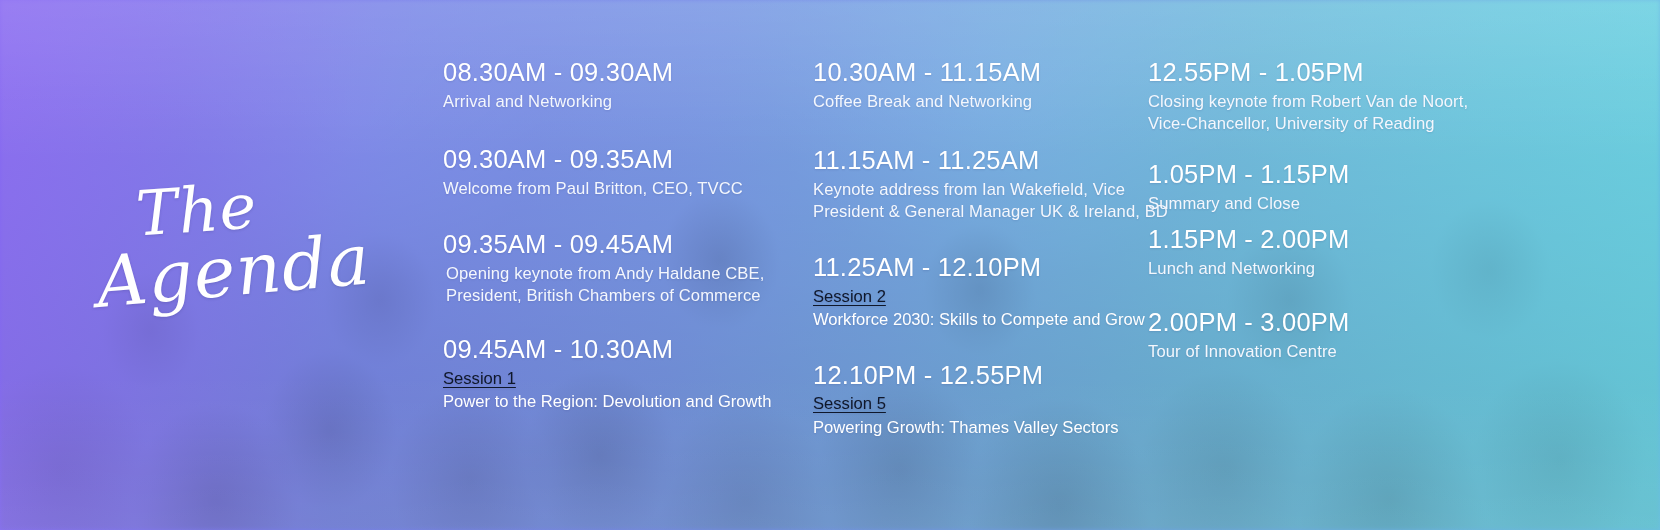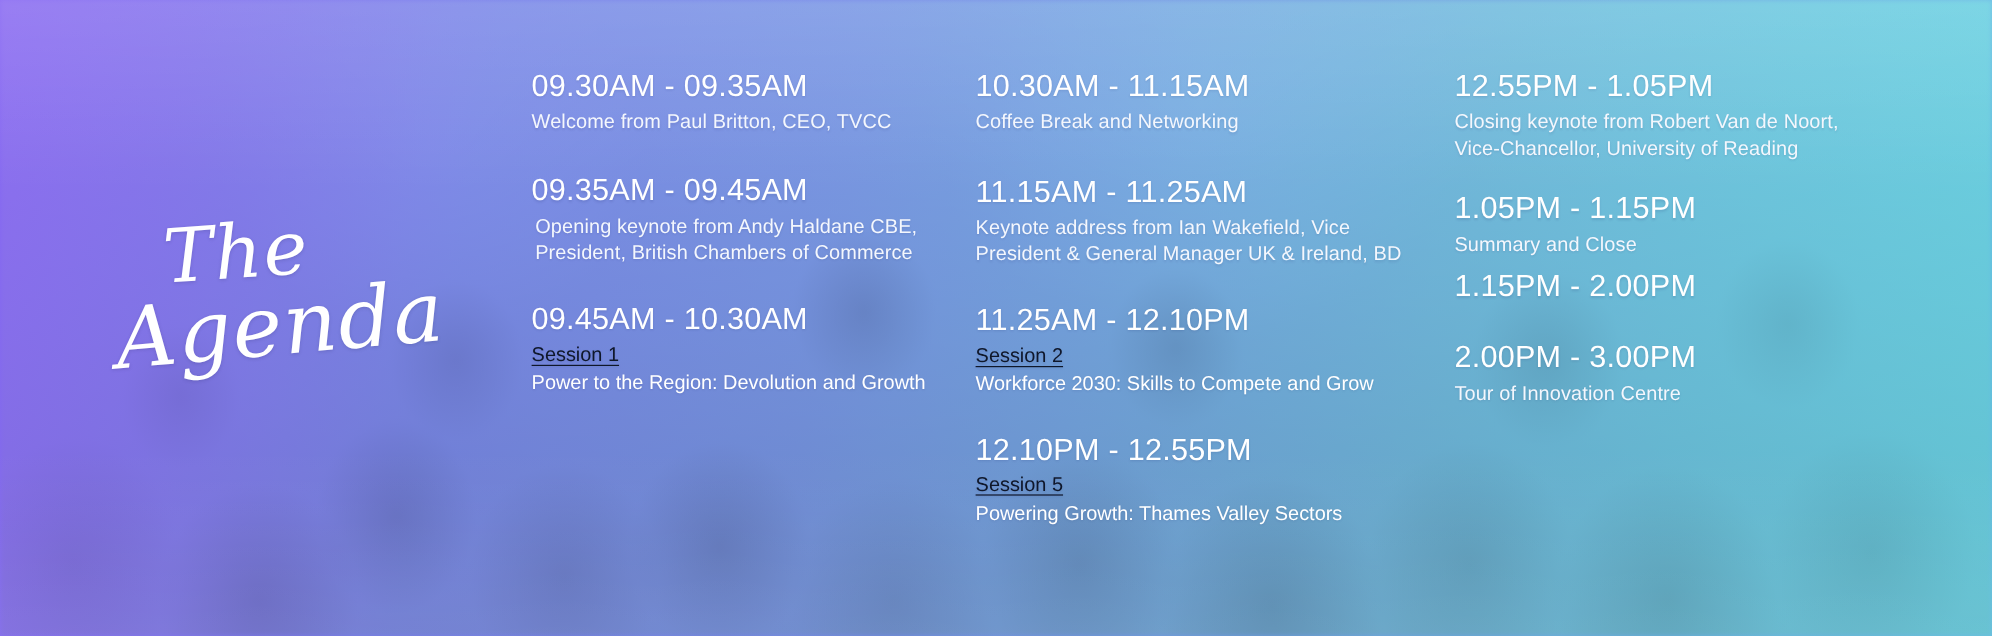--- a/index.html
+++ b/index.html
@@ -82,21 +82,21 @@
     line-height:.95;
     letter-spacing:1px;
     text-shadow:0 1px 3px rgba(40,40,90,.18);
   }
   .title .l1{display:block;padding-left:40px;transform:rotate(-4deg);}
   .title .l2{display:block;padding-left:0px;transform:rotate(-5deg);font-size:70px;}
 
   .col{position:absolute;top:56px;}
   .col1{left:443px;width:350px;}
   .col2{left:813px;width:355px;}
-  .col3{left:1212px;width:360px;}
+  .col3{left:1148px;width:360px;}
 
   .item{margin:0 0 14px 0;}
   .time{
     color:#ffffff;
     font-size:25.5px;
     font-weight:400;
     letter-spacing:.2px;
     line-height:1.28;
     white-space:nowrap;
     text-shadow:0 1px 2px rgba(40,50,110,.16);
@@ -154,20 +154,24 @@
 
   <div class="content">
 
     <div class="title">
       <span class="l1">The</span>
       <span class="l2">Agenda</span>
     </div>
 
     <div class="col col1 c1">
       <div class="item">
+        <div class="time">08.30AM - 09.30AM</div>
+        <div class="desc">Arrival and Networking</div>
+      </div>
+      <div class="item">
         <div class="time">09.30AM - 09.35AM</div>
         <div class="desc">Welcome from Paul Britton, CEO, TVCC</div>
       </div>
       <div class="item">
         <div class="time">09.35AM - 09.45AM</div>
         <div class="desc indent">Opening keynote from Andy Haldane CBE, President, British Chambers of Commerce</div>
       </div>
       <div class="item">
         <div class="time">09.45AM  -  10.30AM</div>
         <div><span class="session">Session 1</span></div>
@@ -200,20 +204,21 @@
       <div class="item">
         <div class="time">12.55PM - 1.05PM</div>
         <div class="desc">Closing keynote from Robert Van de Noort, Vice-Chancellor, University of Reading</div>
       </div>
       <div class="item">
         <div class="time">1.05PM - 1.15PM</div>
         <div class="desc">Summary and Close</div>
       </div>
       <div class="item">
         <div class="time">1.15PM - 2.00PM</div>
+        <div class="desc">Lunch and Networking</div>
       </div>
       <div class="item">
         <div class="time">2.00PM - 3.00PM</div>
         <div class="desc">Tour of Innovation Centre</div>
       </div>
     </div>
 
   </div>
 </div>
 

